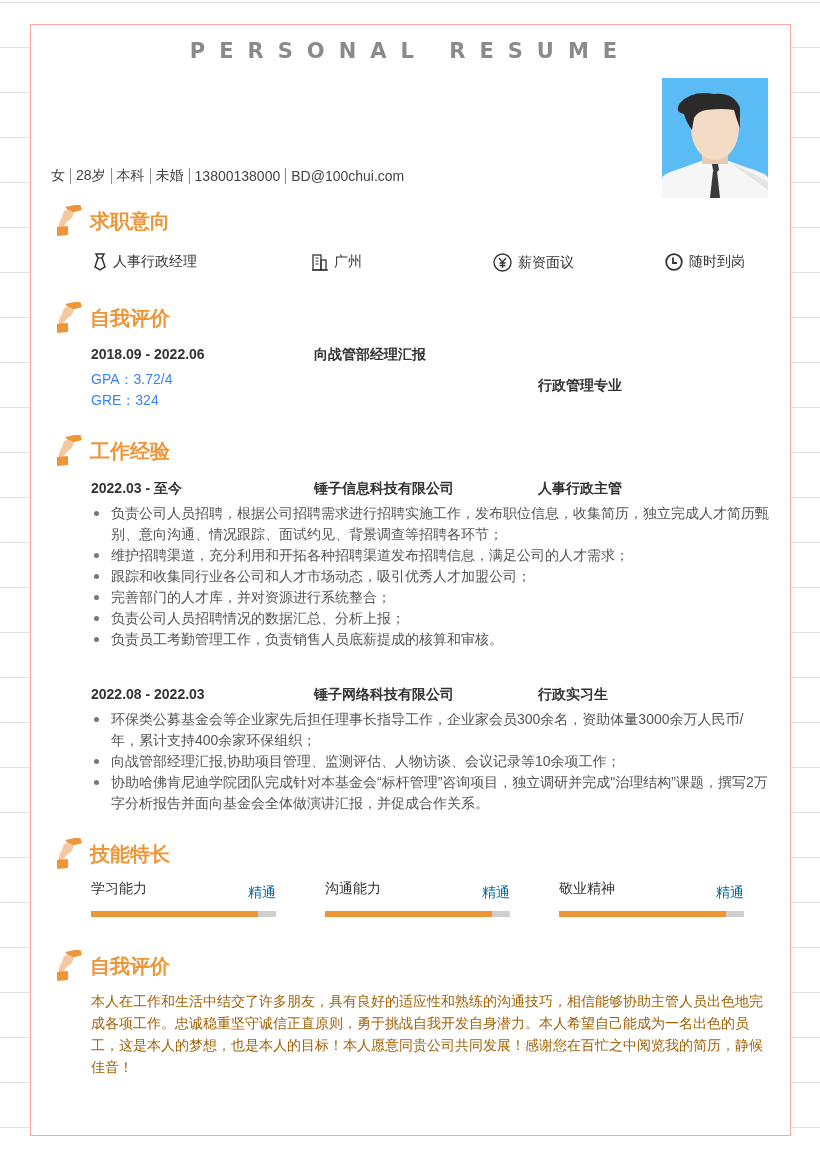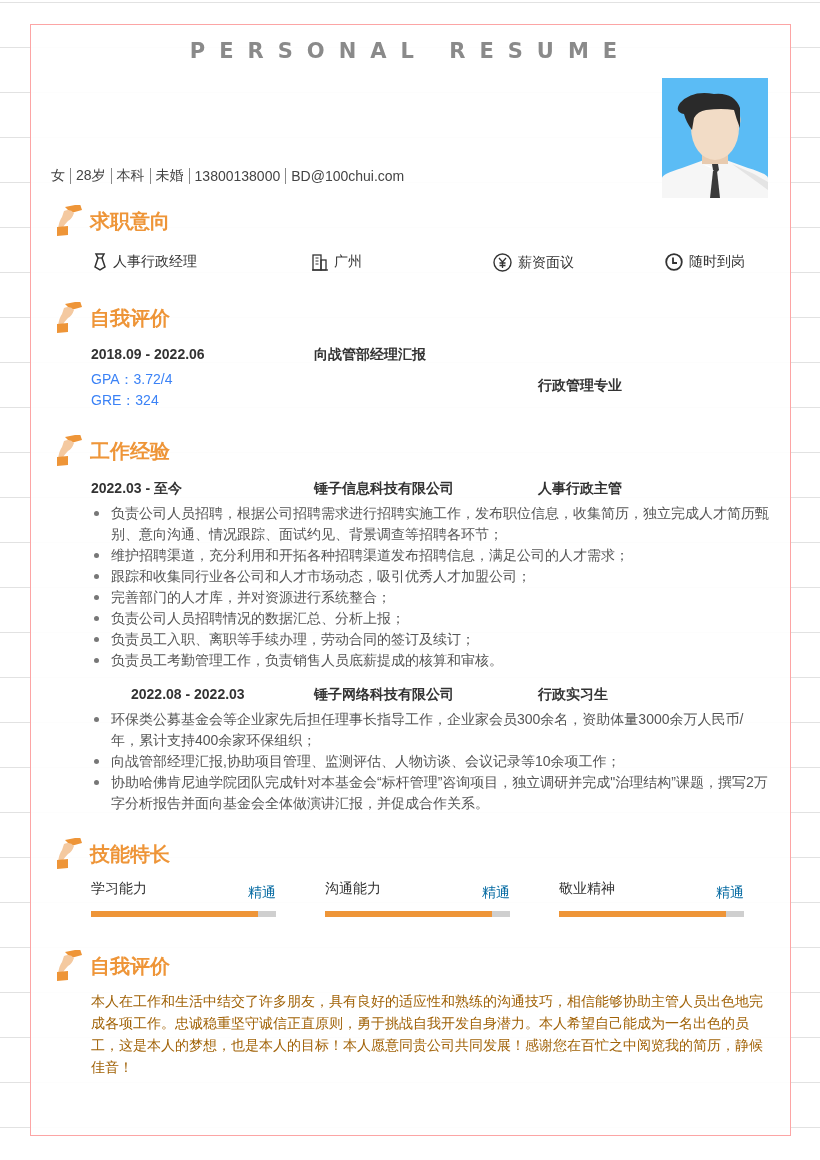--- a/index.html
+++ b/index.html
@@ -163,25 +163,24 @@
 
   <div class="abs row3" style="left:60px; top:455px;">2022.03 - 至今</div>
   <div class="abs row3" style="left:283px; top:455px;">锤子信息科技有限公司</div>
   <div class="abs row3" style="left:507px; top:455px;">人事行政主管</div>
   <ul class="abs bullets" style="top:478px; left:58px;">
     <li>负责公司人员招聘，根据公司招聘需求进行招聘实施工作，发布职位信息，收集简历，独立完成人才简历甄别、意向沟通、情况跟踪、面试约见、背景调查等招聘各环节；</li>
     <li>维护招聘渠道，充分利用和开拓各种招聘渠道发布招聘信息，满足公司的人才需求；</li>
     <li>跟踪和收集同行业各公司和人才市场动态，吸引优秀人才加盟公司；</li>
     <li>完善部门的人才库，并对资源进行系统整合；</li>
     <li>负责公司人员招聘情况的数据汇总、分析上报；</li>
-    <li>负责员工入职、离职等手续办理，劳动合同的签订及续订；</li>
     <li>负责员工考勤管理工作，负责销售人员底薪提成的核算和审核。</li>
   </ul>
 
-  <div class="abs row3" style="left:60px; top:661px;margin-left:40px;">2022.08 - 2022.03</div>
+  <div class="abs row3" style="left:60px; top:661px;">2022.08 - 2022.03</div>
   <div class="abs row3" style="left:283px; top:661px;">锤子网络科技有限公司</div>
   <div class="abs row3" style="left:507px; top:661px;">行政实习生</div>
   <ul class="abs bullets" style="top:684px; left:58px;">
     <li>环保类公募基金会等企业家先后担任理事长指导工作，企业家会员300余名，资助体量3000余万人民币/年，累计支持400余家环保组织；</li>
     <li>向战管部经理汇报,协助项目管理、监测评估、人物访谈、会议记录等10余项工作；</li>
     <li>协助哈佛肯尼迪学院团队完成针对本基金会“标杆管理”咨询项目，独立调研并完成"治理结构”课题，撰写2万字分析报告并面向基金会全体做演讲汇报，并促成合作关系。</li>
   </ul>
 
   <div class="abs sec-head" style="top:813px;">
     <svg class="sec-icon" viewBox="0 0 28 32">

